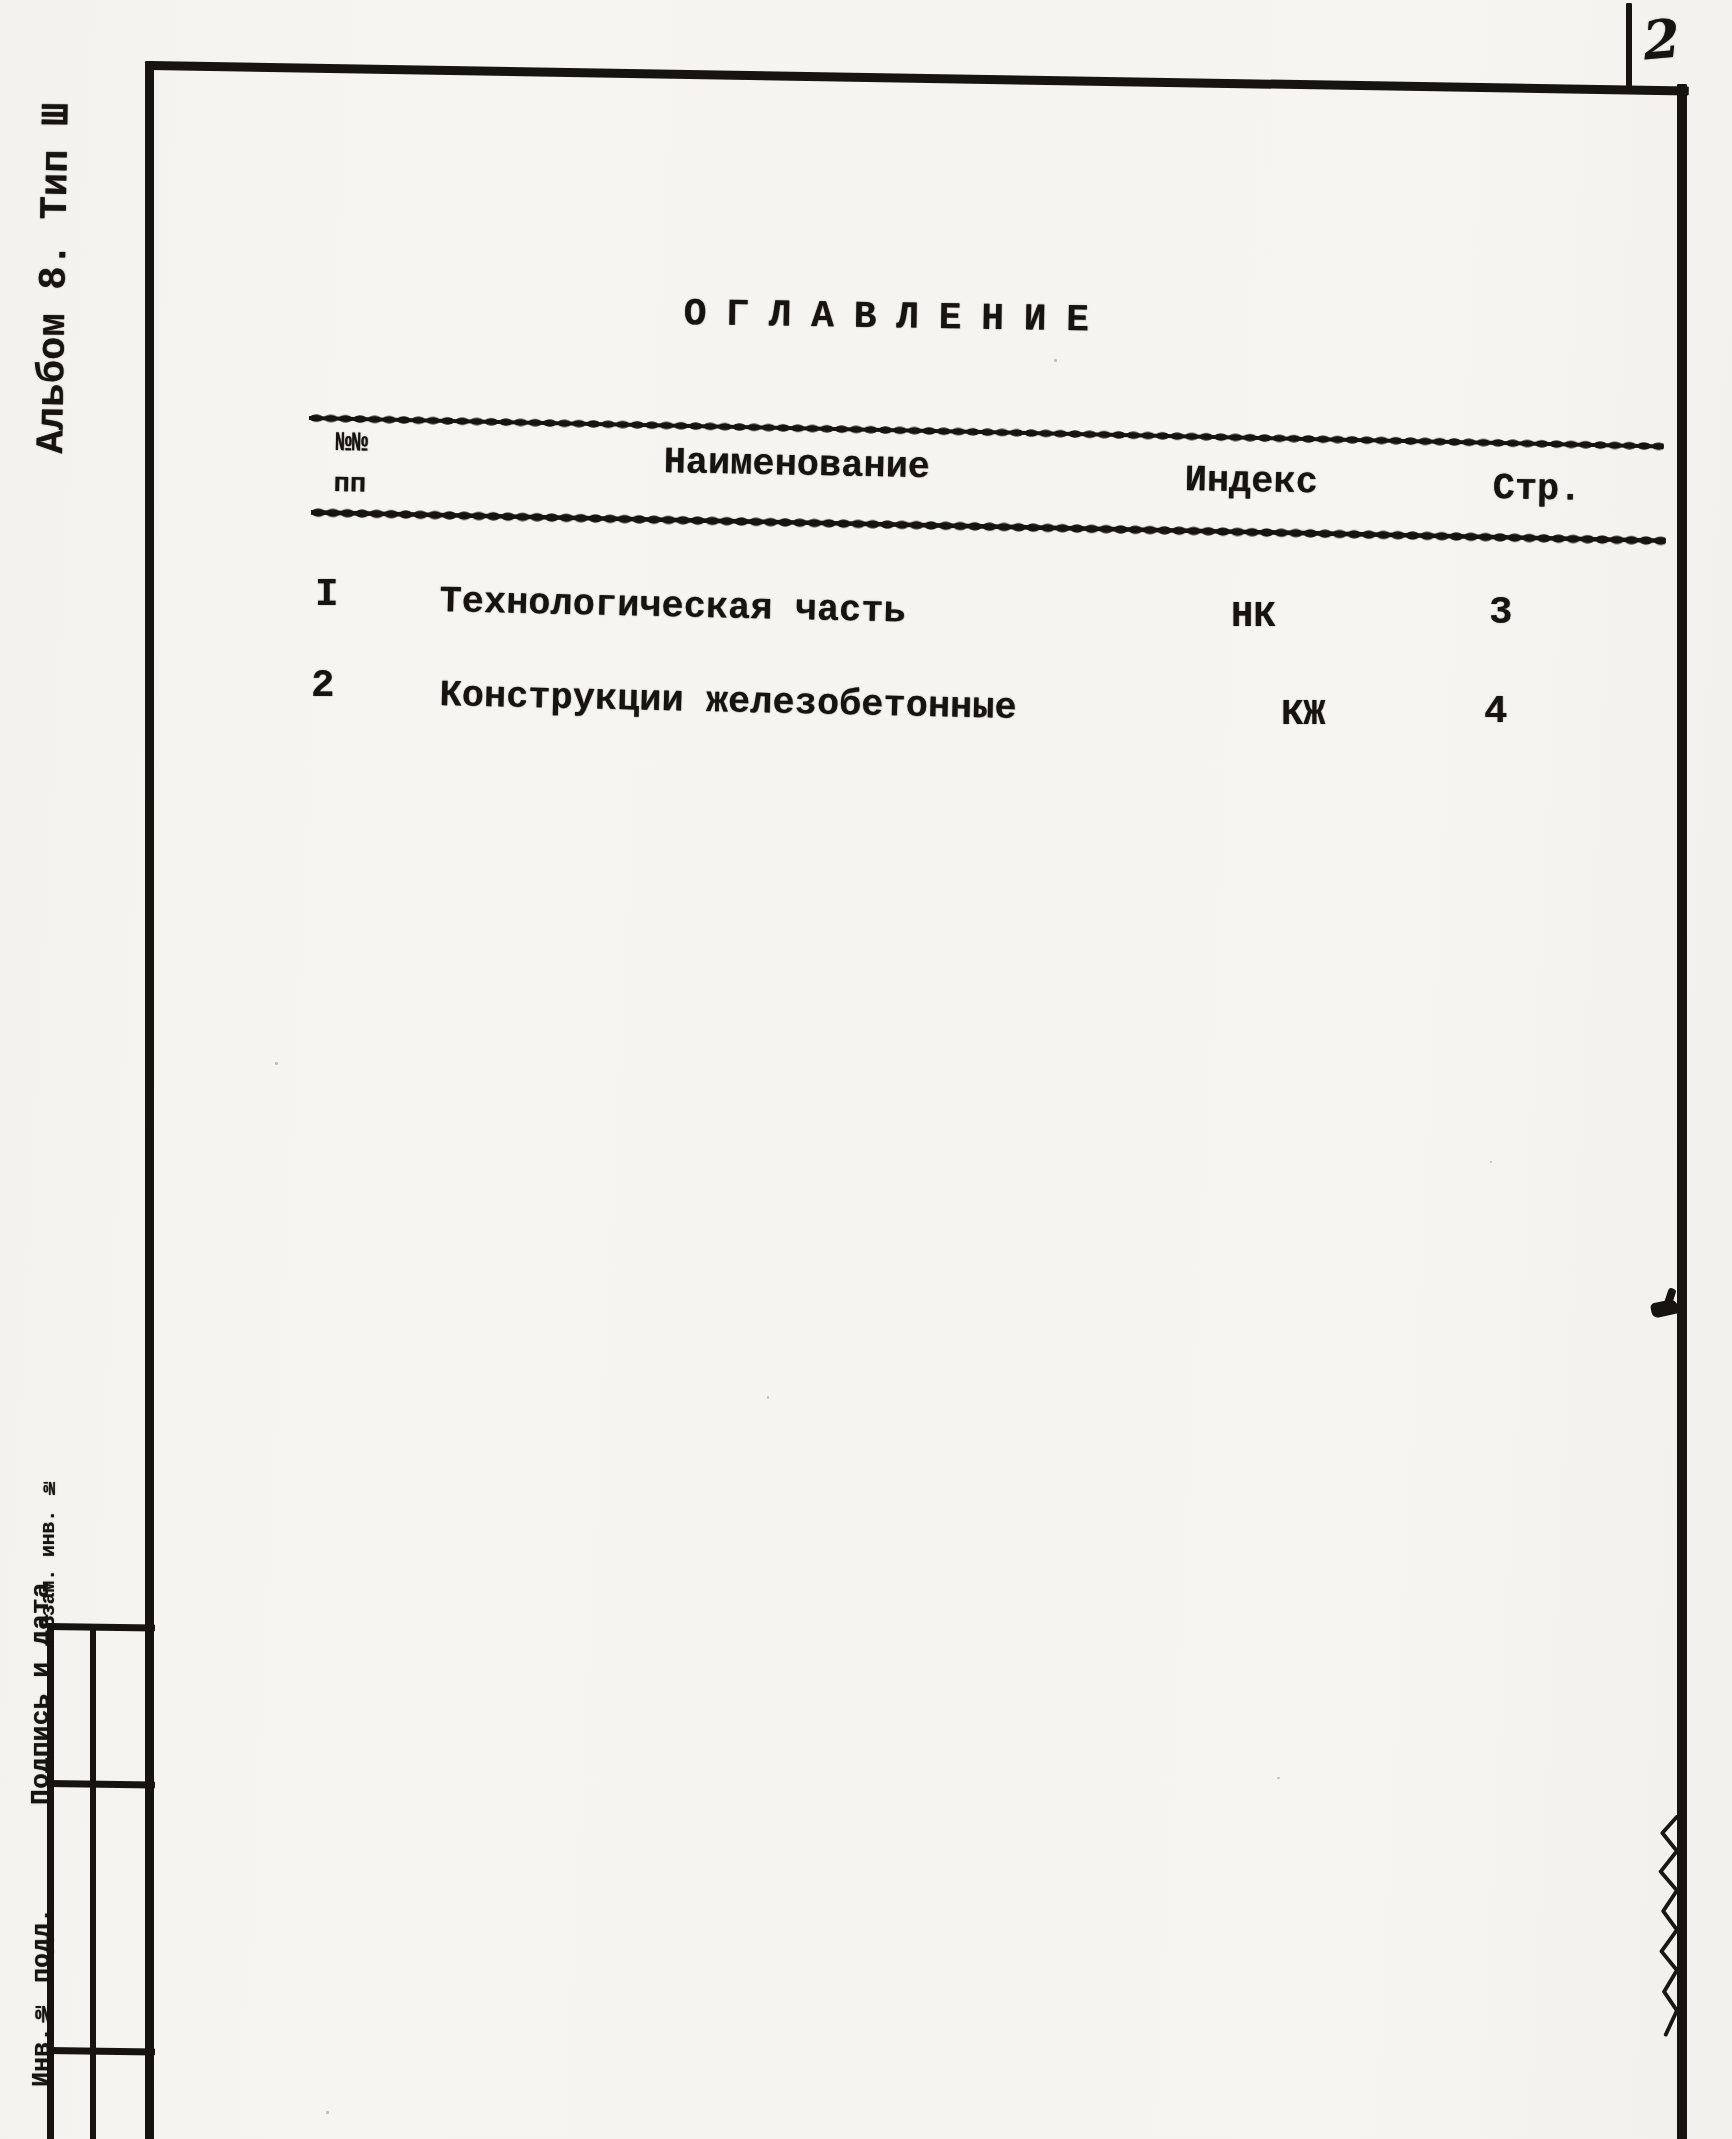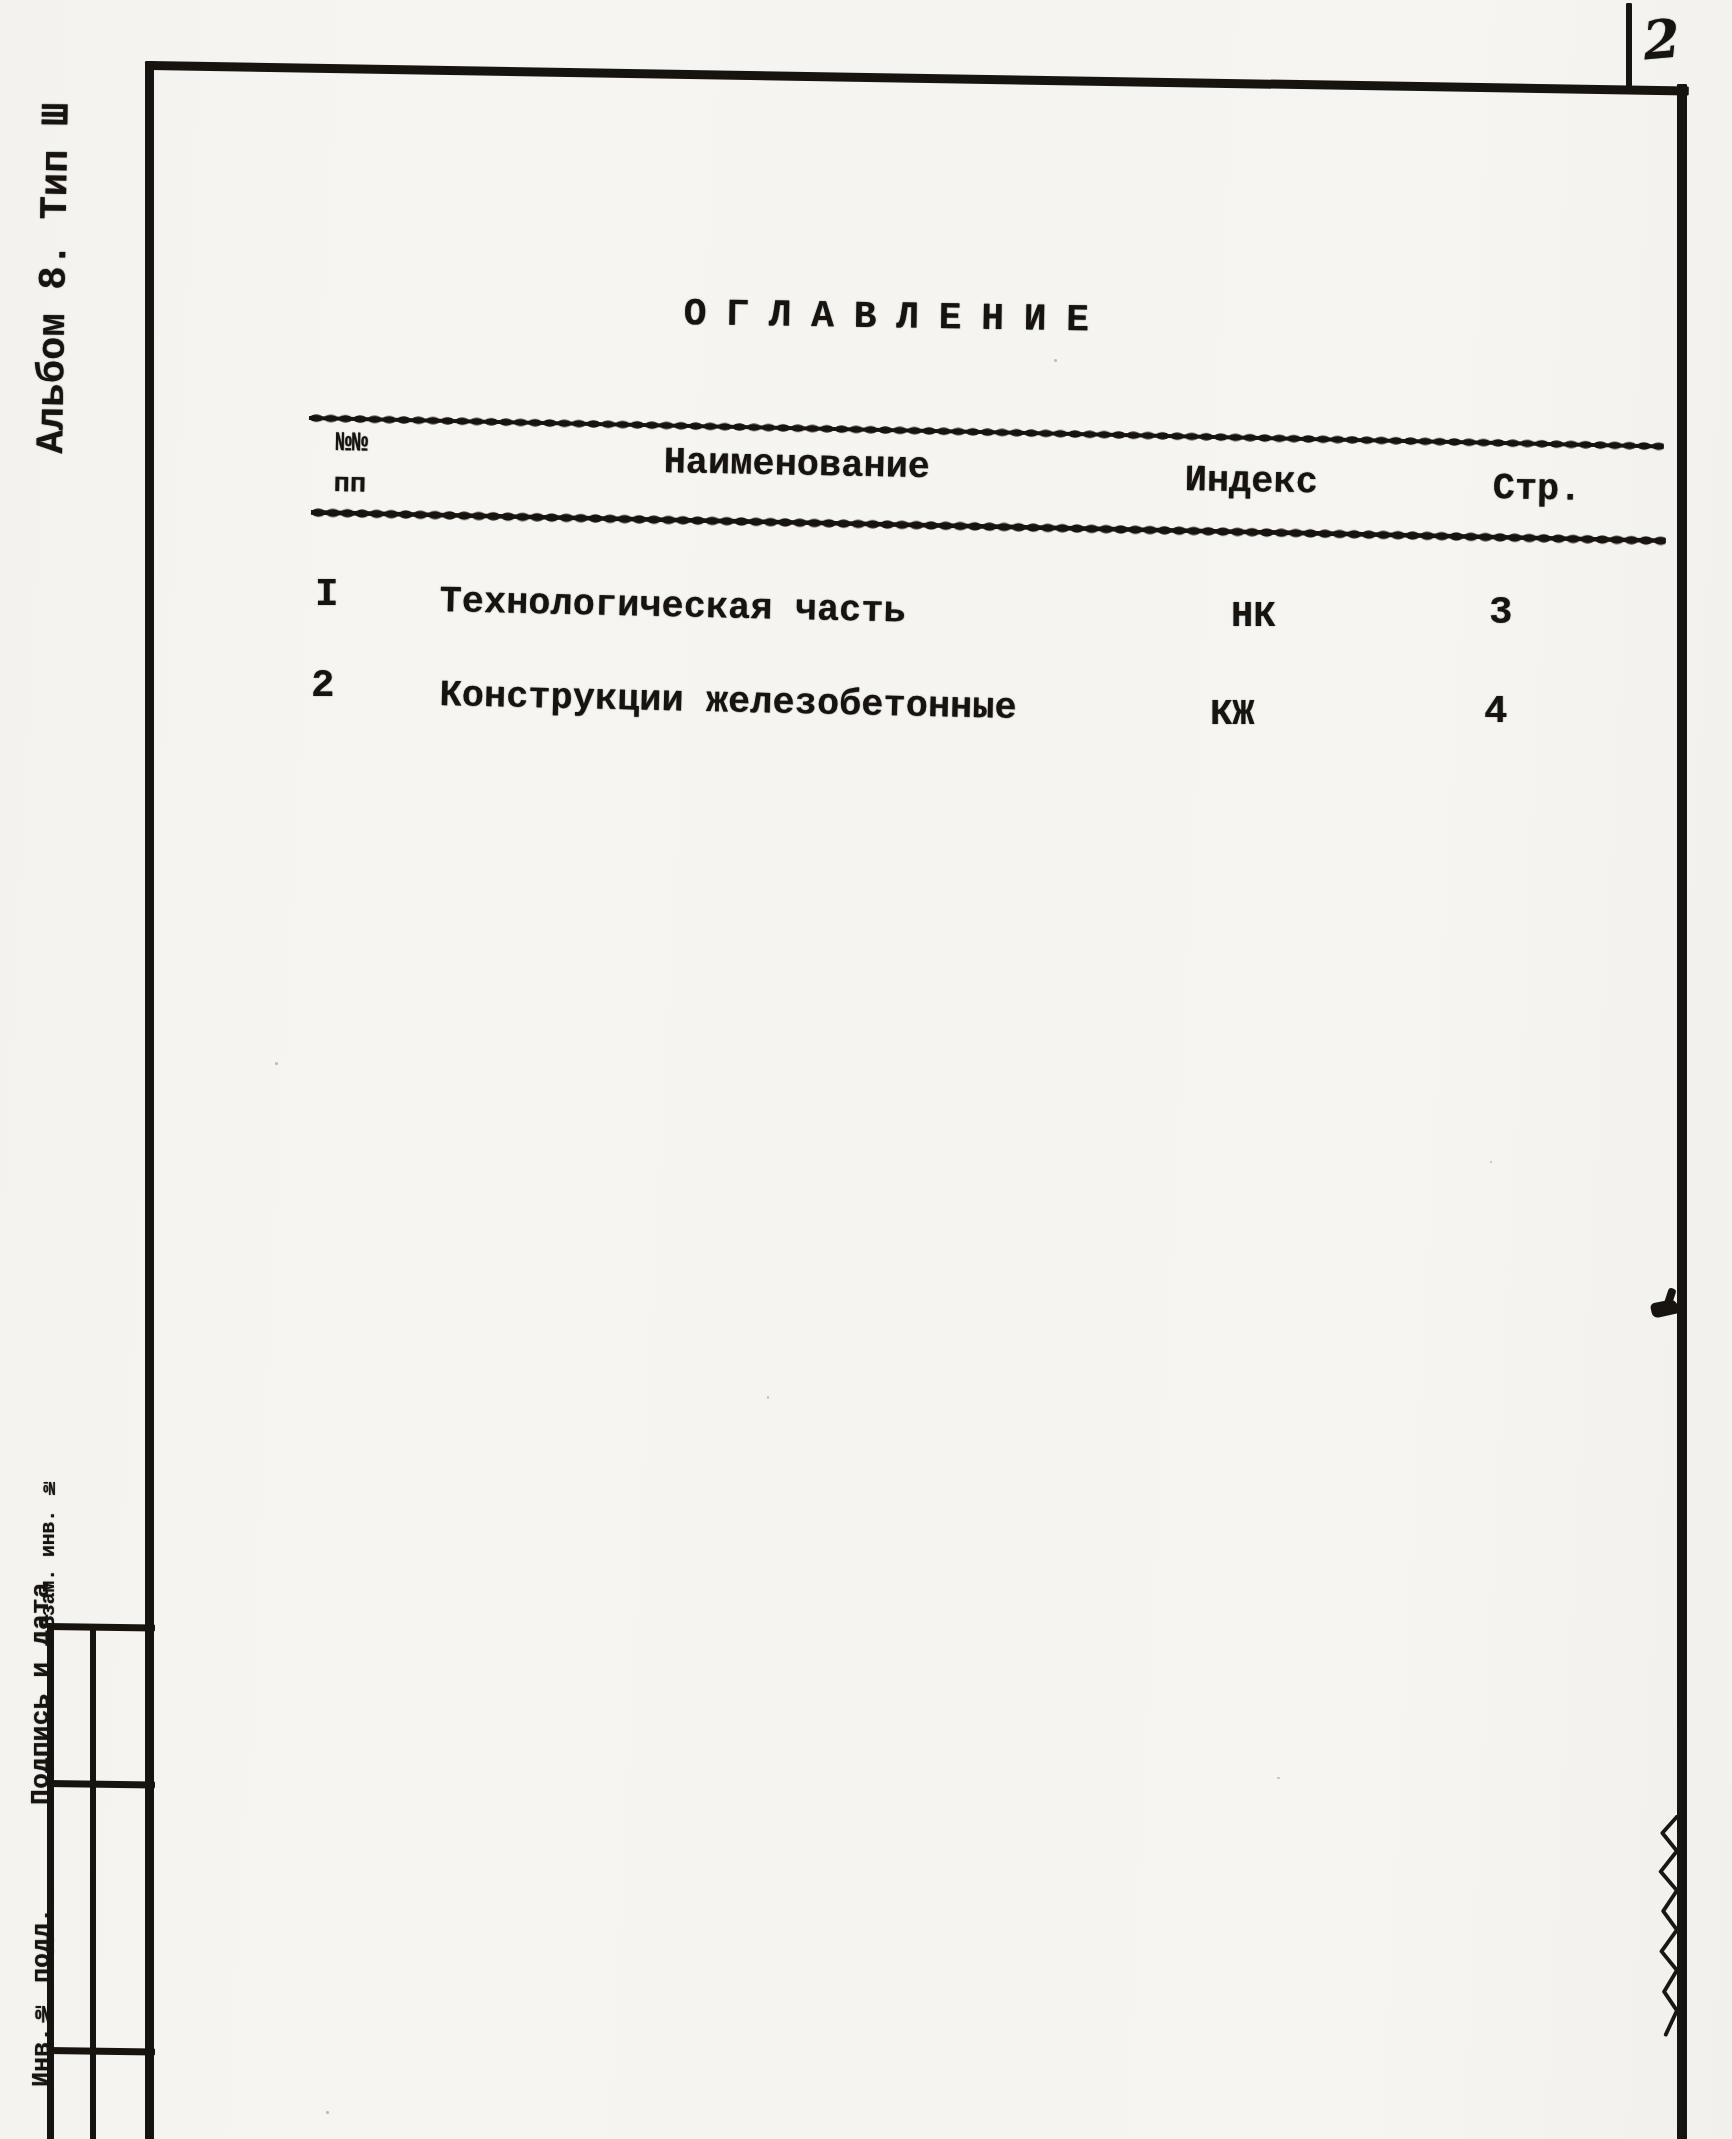--- a/index.html
+++ b/index.html
@@ -63,21 +63,21 @@
   <div class="abs t" style="left:1185px;top:459px;font-size:37px;transform:rotate(1deg);">Индекс</div>
   <div class="abs t" style="left:1493px;top:467px;font-size:37px;transform:rotate(1deg);">Стр.</div>
 
   <div class="abs t" style="left:315px;top:573px;font-size:39px;">I</div>
   <div class="abs t" style="left:440px;top:580px;font-size:37px;transform:rotate(1.3deg);">Технологическая часть</div>
   <div class="abs t" style="left:1231px;top:595px;font-size:37px;">НК</div>
   <div class="abs t" style="left:1489px;top:591px;font-size:39px;">3</div>
 
   <div class="abs t" style="left:311px;top:664px;font-size:39px;">2</div>
   <div class="abs t" style="left:440px;top:674px;font-size:37px;transform:rotate(1.3deg);">Конструкции железобетонные</div>
-  <div class="abs t" style="left:1210px;top:693px;font-size:37px;">КЖ</div>
+  <div class="abs t" style="left:1281px;top:693px;font-size:37px;">КЖ</div>
   <div class="abs t" style="left:1484px;top:690px;font-size:39px;">4</div>
 
   <div class="abs vwrap" style="left:64px;top:441px;width:64px;height:377px;">
     <span class="t vtext" style="font-size:39px;transform:rotate(180.9deg);">Альбом 8. Тип Ш</span>
   </div>
 
   <div class="abs vline" style="left:47px;top:1625px;width:6.8px;height:681px;"></div>
   <div class="abs vline" style="left:90px;top:1625px;width:6.4px;height:681px;"></div>
   <div class="abs hline" style="left:47px;top:1623px;width:108px;height:6.8px;transform:rotate(0.8deg);"></div>
   <div class="abs hline" style="left:47px;top:1780px;width:108px;height:6.8px;transform:rotate(0.8deg);"></div>

